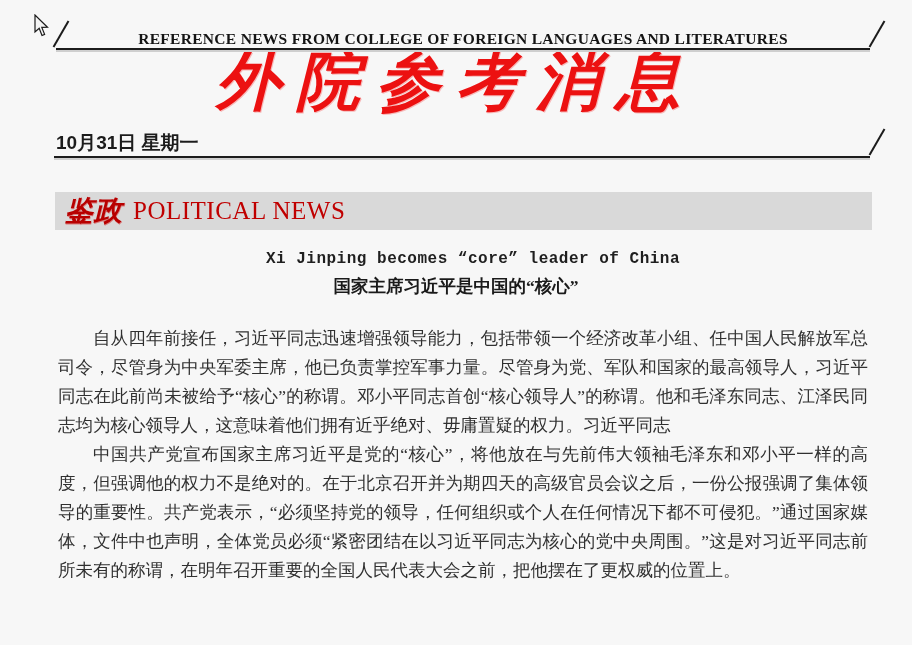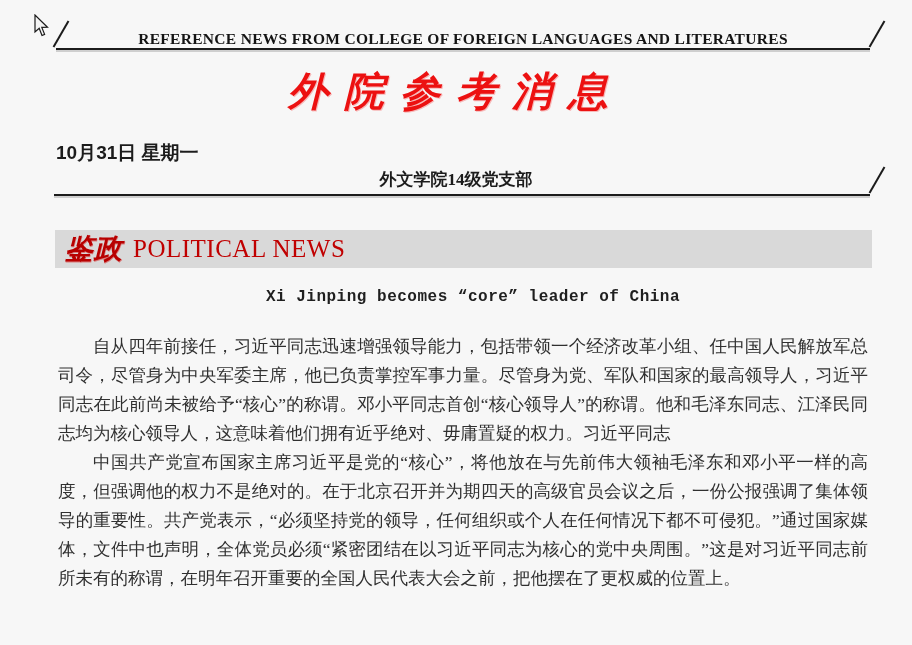--- a/index.html
+++ b/index.html
@@ -22,22 +22,22 @@
   .banner-text{
     text-align:center;font-weight:bold;font-size:15.5px;letter-spacing:0.3px;
     color:#141414;padding-bottom:0;
   }
   .rule{height:2px;background:#1c1c1c;position:relative;box-shadow:0 2px 0 #cfcfcf;}
   .slash{position:absolute;width:2px;height:30px;background:#1c1c1c;transform:rotate(30deg);}
   .slash-left{left:4px;top:-29px;}
   .slash-right{right:-8px;top:-29px;}
 
   .big-title{
-    margin-top:10px;text-align:center;
-    font-size:40px;line-height:64px;font-weight:bold;font-style:italic;
+    text-align:center;
+    font-size:64px;line-height:64px;font-weight:bold;font-style:italic;
     letter-spacing:16px;color:#ec1111;
     text-shadow:1px 1px 0 #f7b9b9;
     font-family:"Liberation Serif", serif;
   }
 
   .dateline{
     display:flex;justify-content:space-between;align-items:baseline;
     margin:16px 52px 0 56px;
     font-family:"Liberation Sans", sans-serif;
     font-size:19px;font-weight:600;color:#1c1c1c;
@@ -97,36 +97,36 @@
         <div class="slash slash-right"></div>
       </div>
     </div>
 
     <div class="big-title">外院参考消息</div>
 
     <div class="dateline">
       <span>10月31日 星期一</span>
     </div>
 
-    <div class="org-line">外文学院14级党支部</div>
 
     <div class="rule2-wrap">
       <div class="rule">
         <div class="slash slash-right"></div>
       </div>
     </div>
   </div>
 
   <div class="section-banner">
     <span class="section-tag-cn">鉴政</span>
     <span class="section-tag-en">POLITICAL NEWS</span>
   </div>
 
   <div>
     <div class="headline-en">Xi Jinping becomes “core” leader of China</div>
+    <div class="headline-cn">国家主席习近平是中国的“核心”</div>
 
     <div class="body-text">
       <p>自从四年前接任，习近平同志迅速增强领导能力，包括带领一个经济改革小组、任中国人民解放军总司令，尽管身为中央军委主席，他已负责掌控军事力量。尽管身为党、军队和国家的最高领导人，习近平同志在此前尚未被给予“核心”的称谓。邓小平同志首创“核心领导人”的称谓。他和毛泽东同志、江泽民同志均为核心领导人，这意味着他们拥有近乎绝对、毋庸置疑的权力。习近平同志</p>
       <p>中国共产党宣布国家主席习近平是党的“核心”，将他放在与先前伟大领袖毛泽东和邓小平一样的高度，但强调他的权力不是绝对的。在于北京召开并为期四天的高级官员会议之后，一份公报强调了集体领导的重要性。共产党表示，“必须坚持党的领导，任何组织或个人在任何情况下都不可侵犯。”通过国家媒体，文件中也声明，全体党员必须“紧密团结在以习近平同志为核心的党中央周围。”这是对习近平同志前所未有的称谓，在明年召开重要的全国人民代表大会之前，把他摆在了更权威的位置上。</p>
     </div>
   </div>
 
 </div>
 
 </body></html>

